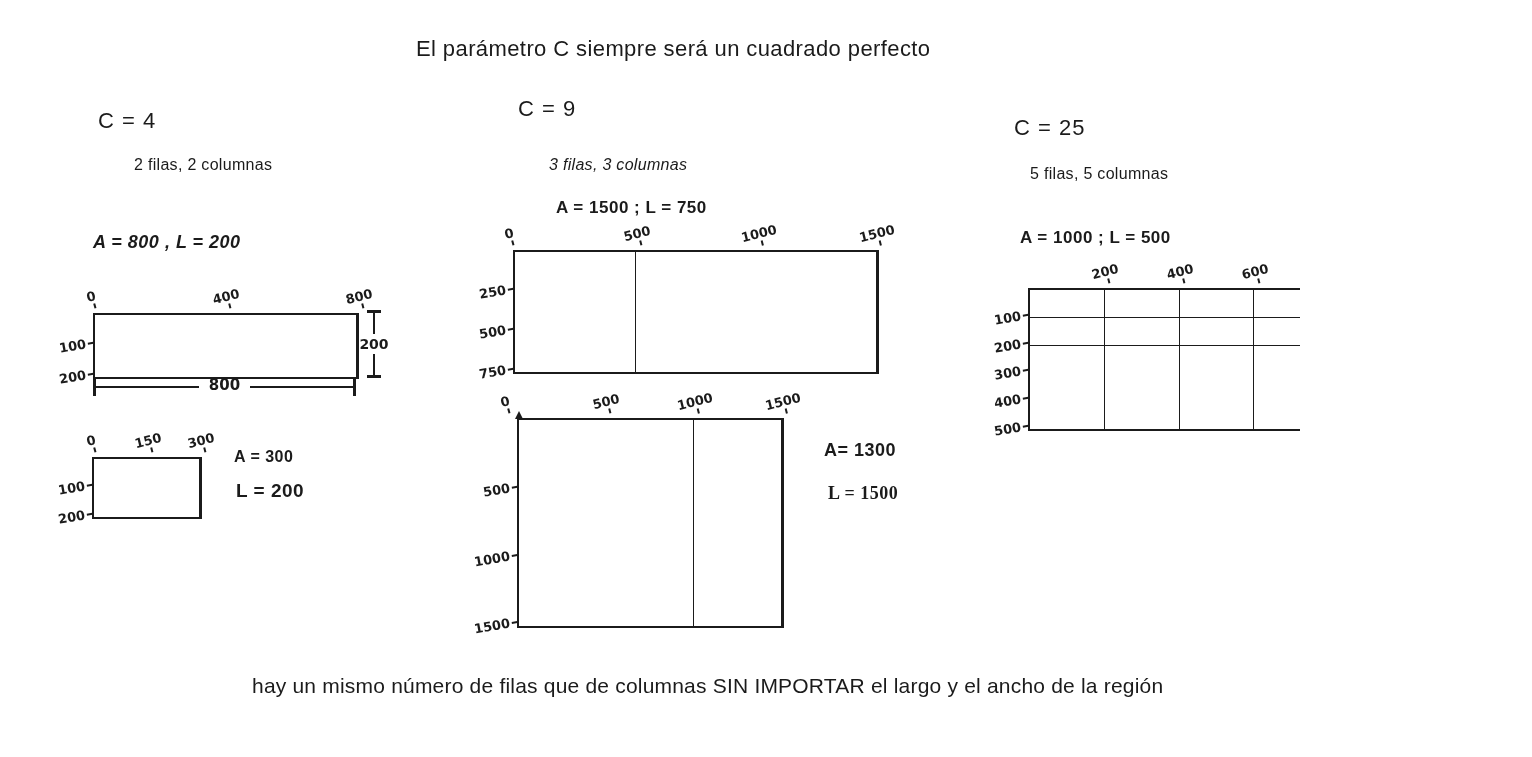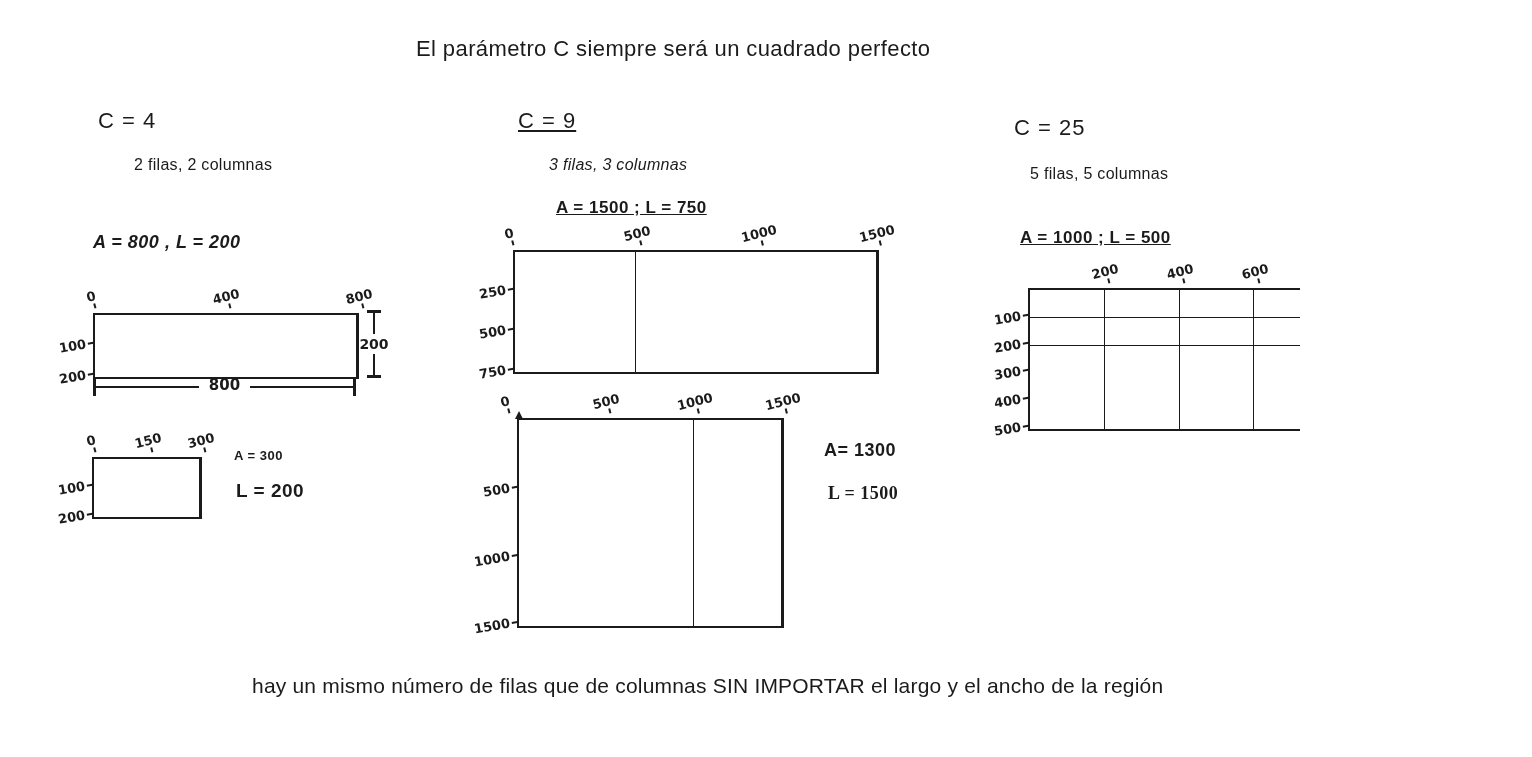--- a/index.html
+++ b/index.html
@@ -5,21 +5,21 @@
   html,body{margin:0;padding:0;background:#ffffff;}
   #canvas{
     position:relative;width:1300px;height:757px;background:#ffffff;
     font-family:"Liberation Sans",sans-serif;color:#1b1b1b;overflow:hidden;
   }
   .abs{position:absolute;white-space:nowrap;}
   .title{font-size:22px;letter-spacing:.4px;}
   .heading{font-size:22px;letter-spacing:1px;}
   .sub{font-size:16px;letter-spacing:.3px;}
   .params{font-size:18px;font-weight:700;letter-spacing:.5px;}
-  .params.small{font-size:17px;text-decoration:underline;}
+  .params.small{font-size:17px;}
   .annot{font-size:18px;font-weight:700;letter-spacing:.5px;}
   .footer{font-size:21px;letter-spacing:.2px;}
 
   .gridbox{position:absolute;border:2px solid #1b1b1b;display:grid;}
   .g2{grid-template:1fr 1fr / 1fr 1fr;}
   .g3{grid-template:1fr 1fr 1fr / 1fr 1fr 1fr;}
   .g5{grid-template:repeat(5,1fr)/repeat(5,1fr);}
   .cell{border-right:1.7px solid #1b1b1b;border-bottom:1.7px solid #1b1b1b;}
   .g2 .cell:nth-child(2n){border-right:0;}
   .g2 .cell:nth-child(n+3){border-bottom:0;}
@@ -95,24 +95,24 @@
     <span class="tick tick-top" style="left:54px;">150</span>
     <span class="tick tick-top" style="left:107px;">300</span>
     <span class="tick tick-left" style="top:29px;">100</span>
     <span class="tick tick-left" style="top:58px;">200</span>
     <div class="cell"></div>
     <div class="cell"></div>
     <div class="cell"></div>
     <div class="cell"></div>
   </div>
 
-  <div class="abs annot" style="left:234px;top:448px;font-size:13px;">A = 300</div>
+  <div class="abs annot" style="left:234px;top:448px;font-size:16px;">A = 300</div>
   <div class="abs annot" style="left:236px;top:480px;font-size:19px;">L = 200</div>
 
-  <div class="abs heading" style="left:518px;top:108px;text-decoration:underline;">C = 9</div>
+  <div class="abs heading" style="left:518px;top:96px;">C = 9</div>
   <div class="abs sub" style="left:549px;top:156px;font-style:italic;">3 filas, 3 columnas</div>
   <div class="abs params small" style="left:556px;top:198px;">A = 1500 ;  L = 750</div>
 
   <div class="gridbox g3" style="left:513px;top:250px;width:362px;height:120px;">
     <span class="tick tick-top" style="left:-6px;">0</span>
     <span class="tick tick-top" style="left:122px;">500</span>
     <span class="tick tick-top" style="left:244px;">1000</span>
     <span class="tick tick-top" style="left:362px;">1500</span>
     <span class="tick tick-left" style="top:40px;">250</span>
     <span class="tick tick-left" style="top:80px;">500</span>

